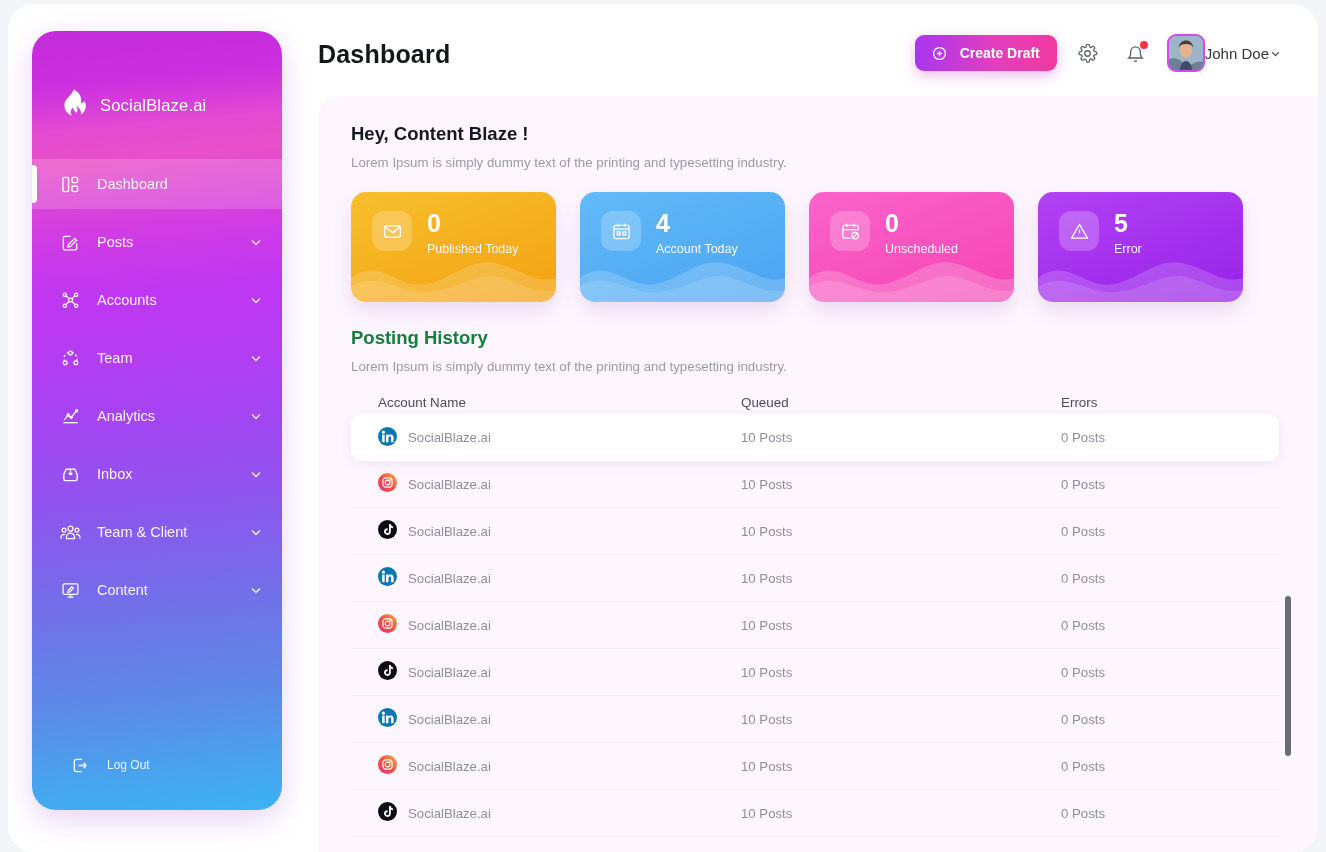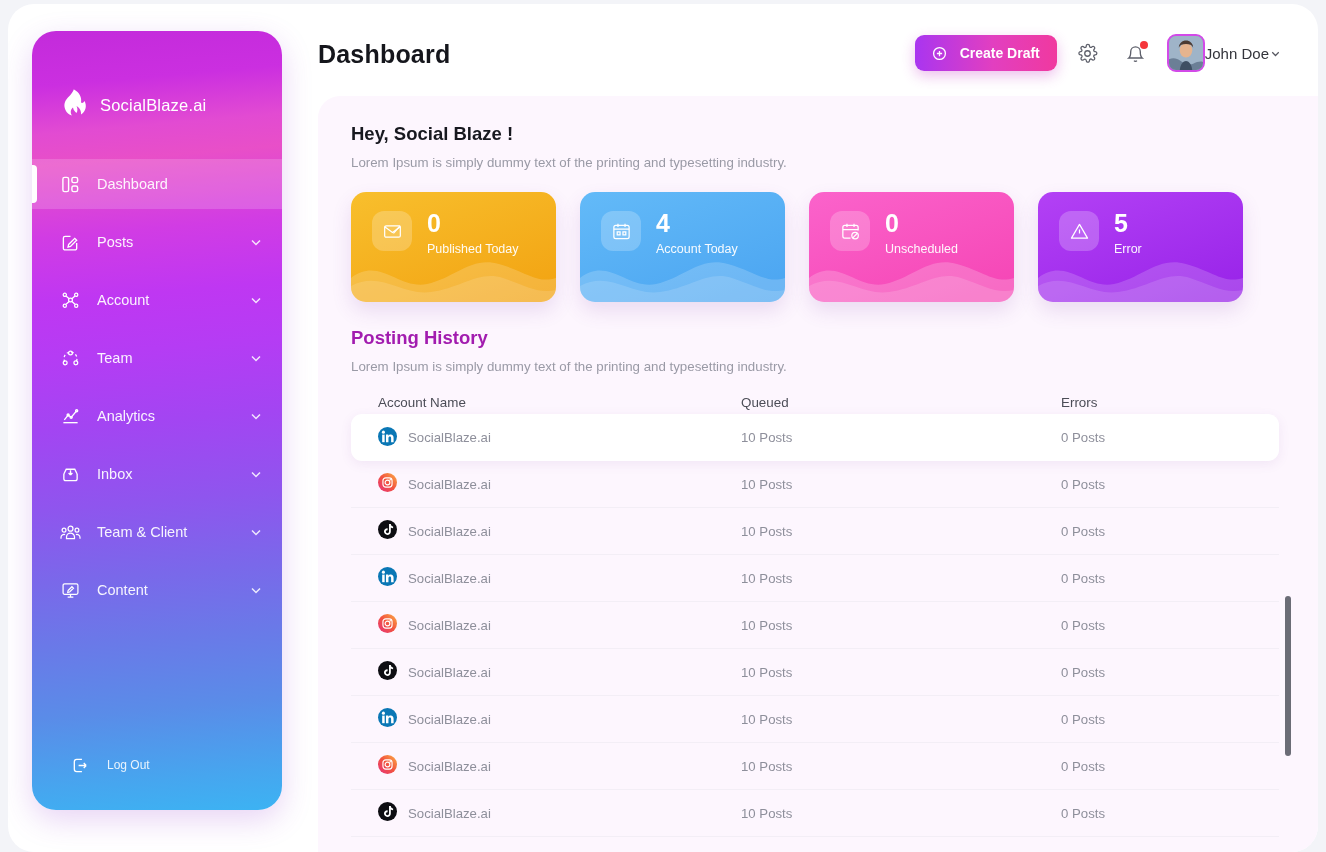--- a/index.html
+++ b/index.html
@@ -158,21 +158,21 @@
     position: relative; z-index: 2;
   }
   .card-text { position: relative; z-index: 2; }
   .card-value { font-size: 25px; font-weight: bold; color: #fff; line-height: 1; }
   .card-label { font-size: 12.5px; color: rgba(255,255,255,.95); margin-top: 6px; }
   .card-wave { position: absolute; left: 0; bottom: 0; width: 100%; z-index: 1; }
 
   
   .ph-title {
     margin: 25px 0 0 33px;
-    font-size: 18.5px; font-weight: bold; color: #a21caf;
+    font-size: 18.5px; font-weight: bold; color: #15803d;
   }
   .ph-sub {
     margin: 10px 0 0 33px;
     font-size: 13.3px; color: #9a9aa6;
   }
   .table-head {
     display: flex; align-items: center;
     margin: 21px 0 0 33px; width: 920px;
     font-size: 13.4px; color: #4c4d57;
   }
@@ -245,21 +245,21 @@
         <span class="nav-icon">
           <svg width="19" height="19" viewBox="0 0 20 20" fill="none" stroke="#fff" stroke-width="1.3">
             <circle cx="10" cy="9.5" r="2"></circle>
               <circle cx="4" cy="4" r="1.7"></circle>
               <circle cx="16" cy="4" r="1.7"></circle>
             <circle cx="4" cy="15.5" r="1.7"></circle>
               <circle cx="16" cy="15.5" r="1.7"></circle>
             <path d="M8.6 8.1L5.3 5.2M11.5 8.1l3.2-2.9M8.6 11l-3.3 3M11.5 11l3.2 3"></path>
           </svg>
         </span>
-        <span class="nav-label">Account</span>
+        <span class="nav-label">Accounts</span>
         <svg class="nav-chev" viewBox="0 0 16 16" fill="none" stroke="#fff" stroke-width="1.5">
             <path d="M4 6.5l4 4 4-4"></path>
           </svg>
       </div>
 
       <div class="nav-item">
         <span class="nav-icon">
           <svg width="19" height="19" viewBox="0 0 20 20" fill="none" stroke="#fff" stroke-width="1.3">
             <path d="M4 13.5A7 7 0 0110 3.2a7 7 0 016 10.3" stroke-dasharray="2.5 2.5"></path>
             <circle cx="10" cy="4.2" r="2"></circle>
@@ -384,21 +384,21 @@
       </div>
       <span class="user-name">John Doe</span>
       <svg width="13" height="13" viewBox="0 0 16 16" fill="none" stroke="#55565f" stroke-width="1.5">
           <path d="M4 6.5l4 4 4-4"></path>
         </svg>
     </div>
   </div>
 
   <main class="main">
 
-    <h2 class="greet-title">Hey, Social Blaze !</h2>
+    <h2 class="greet-title">Hey, Content Blaze !</h2>
     <p class="greet-sub">Lorem Ipsum is simply dummy text of the printing and typesetting industry.</p>
 
     <div class="cards">
 
       <div class="card" style="background:linear-gradient(160deg,#f8bf2d,#f2a211);">
         <span class="card-badge">
           <svg width="21" height="21" viewBox="0 0 22 22" fill="none" stroke="#fff" stroke-width="1.3">
             <rect x="2.8" y="5" width="16.4" height="12" rx="1.6"></rect>
             <path d="M2.8 6l8.2 6 8.2-6"></path>
               <path d="M19 5l-7 8"></path>

